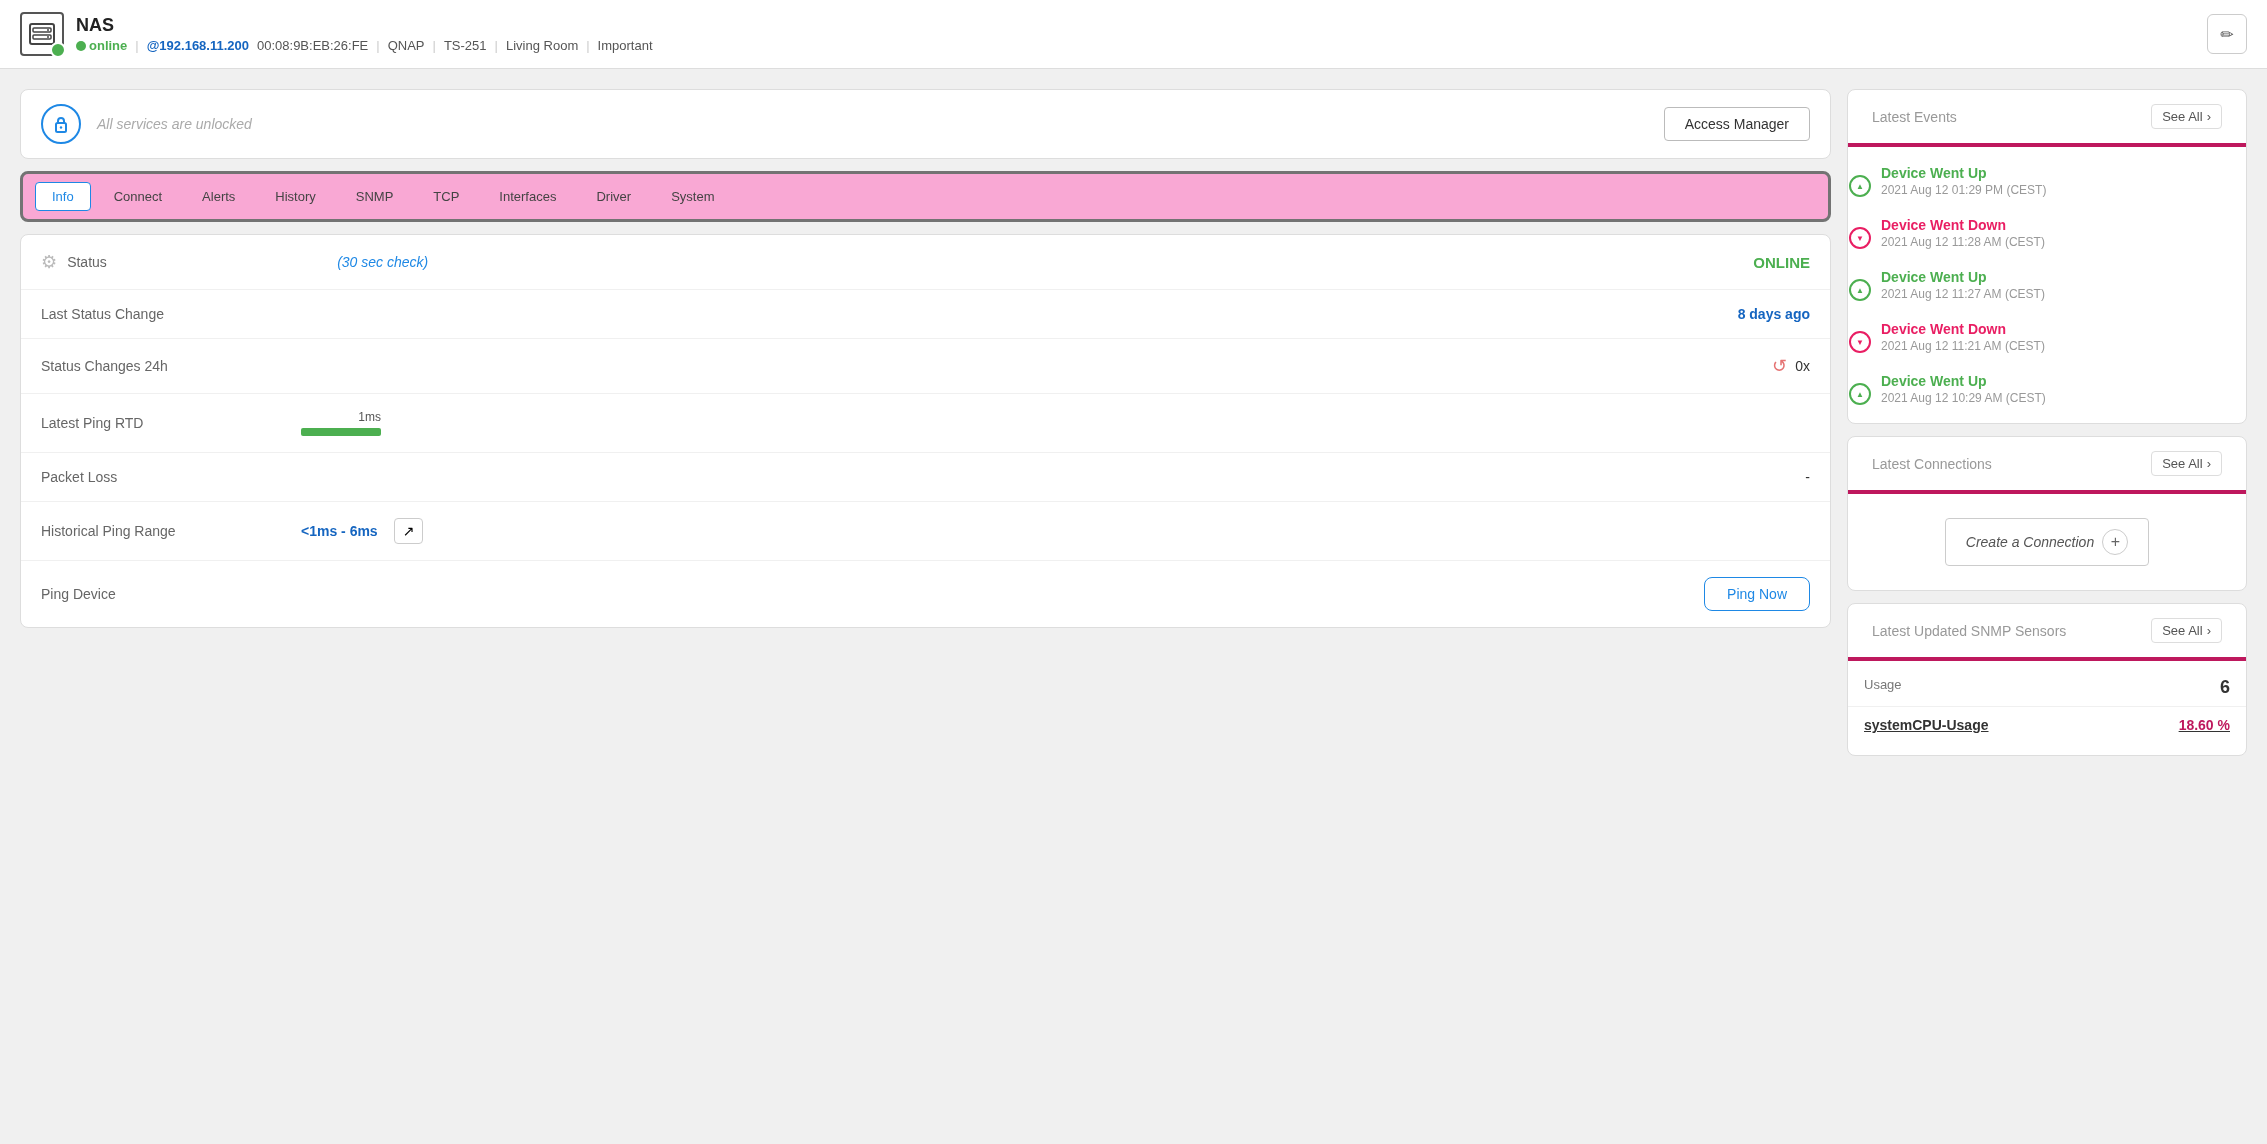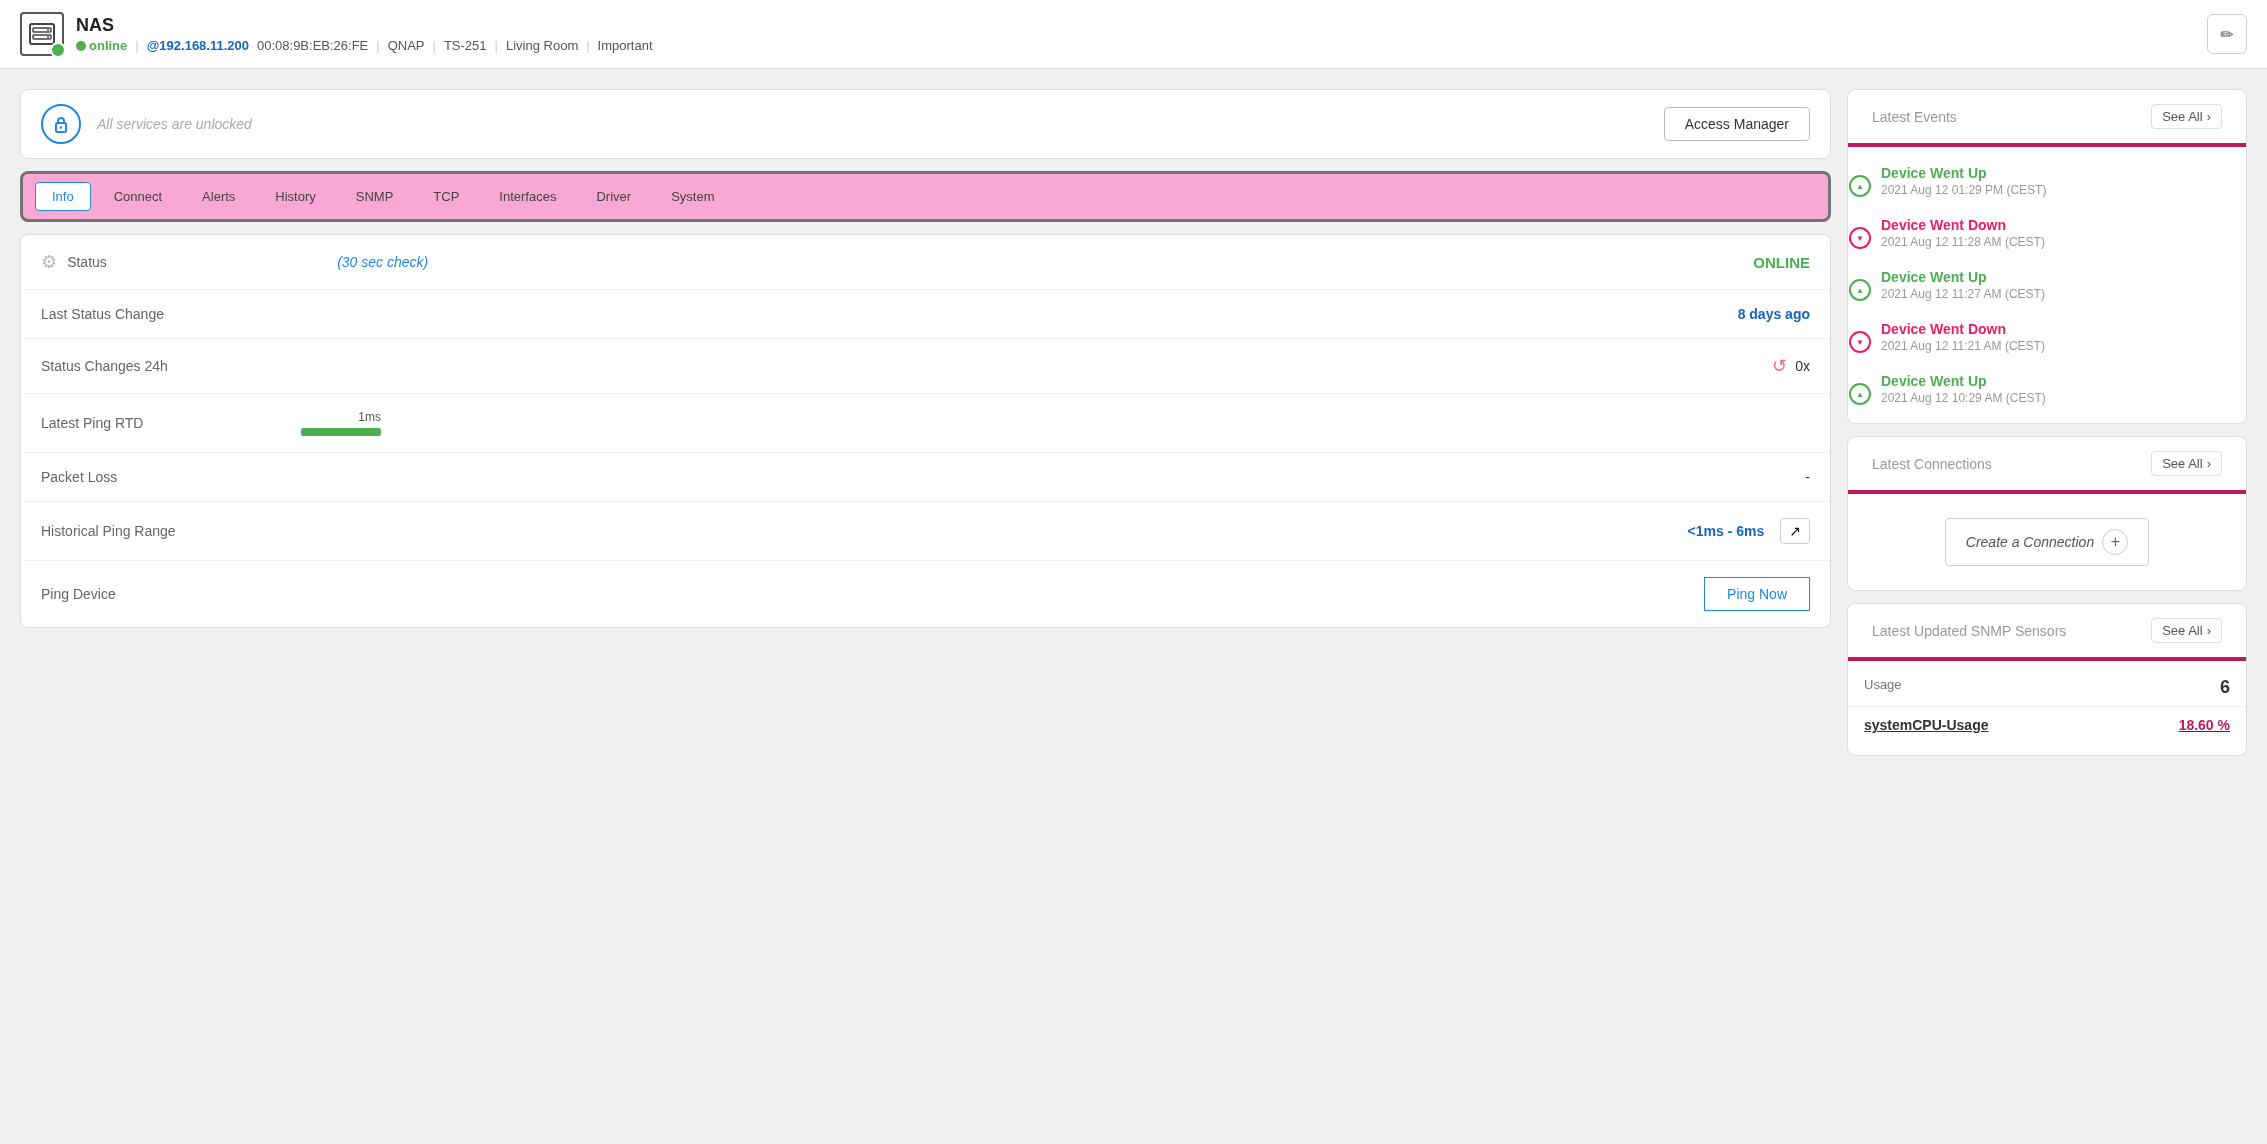--- a/index.html
+++ b/index.html
@@ -141,21 +141,21 @@
       border-radius: 4px;
       background: #fff;
       padding: 4px 8px;
       cursor: pointer;
       font-size: 14px;
       margin-left: 8px;
       display: inline-flex; align-items: center;
     }
     .ping-now-btn {
       border: 1px solid #1e88e5;
-      border-radius: 0;
+      border-radius: 8px;
       background: #fff;
       padding: 8px 22px;
       color: #1e88e5;
       cursor: pointer;
       font-size: 14px;
     }
 
     .right-panel {
       width: 400px;
       display: flex;
@@ -374,21 +374,21 @@
         </div>
       </div>
 
       <div class="info-row">
         <span class="info-label">Packet Loss</span>
         <span class="info-value">-</span>
       </div>
 
       <div class="info-row">
         <span class="info-label">Historical Ping Range</span>
-        <div class="info-value" style="display:flex;align-items:center;justify-content:flex-end;gap:8px;">
+        <div class="info-value" style="display:flex;align-items:center;gap:8px;">
           <span class="historical-range">&lt;1ms - 6ms</span>
           <button class="chart-btn">↗</button>
         </div>
       </div>
 
       <div class="info-row">
         <span class="info-label">Ping Device</span>
         <div class="info-value">
           <button class="ping-now-btn">Ping Now</button>
         </div>

